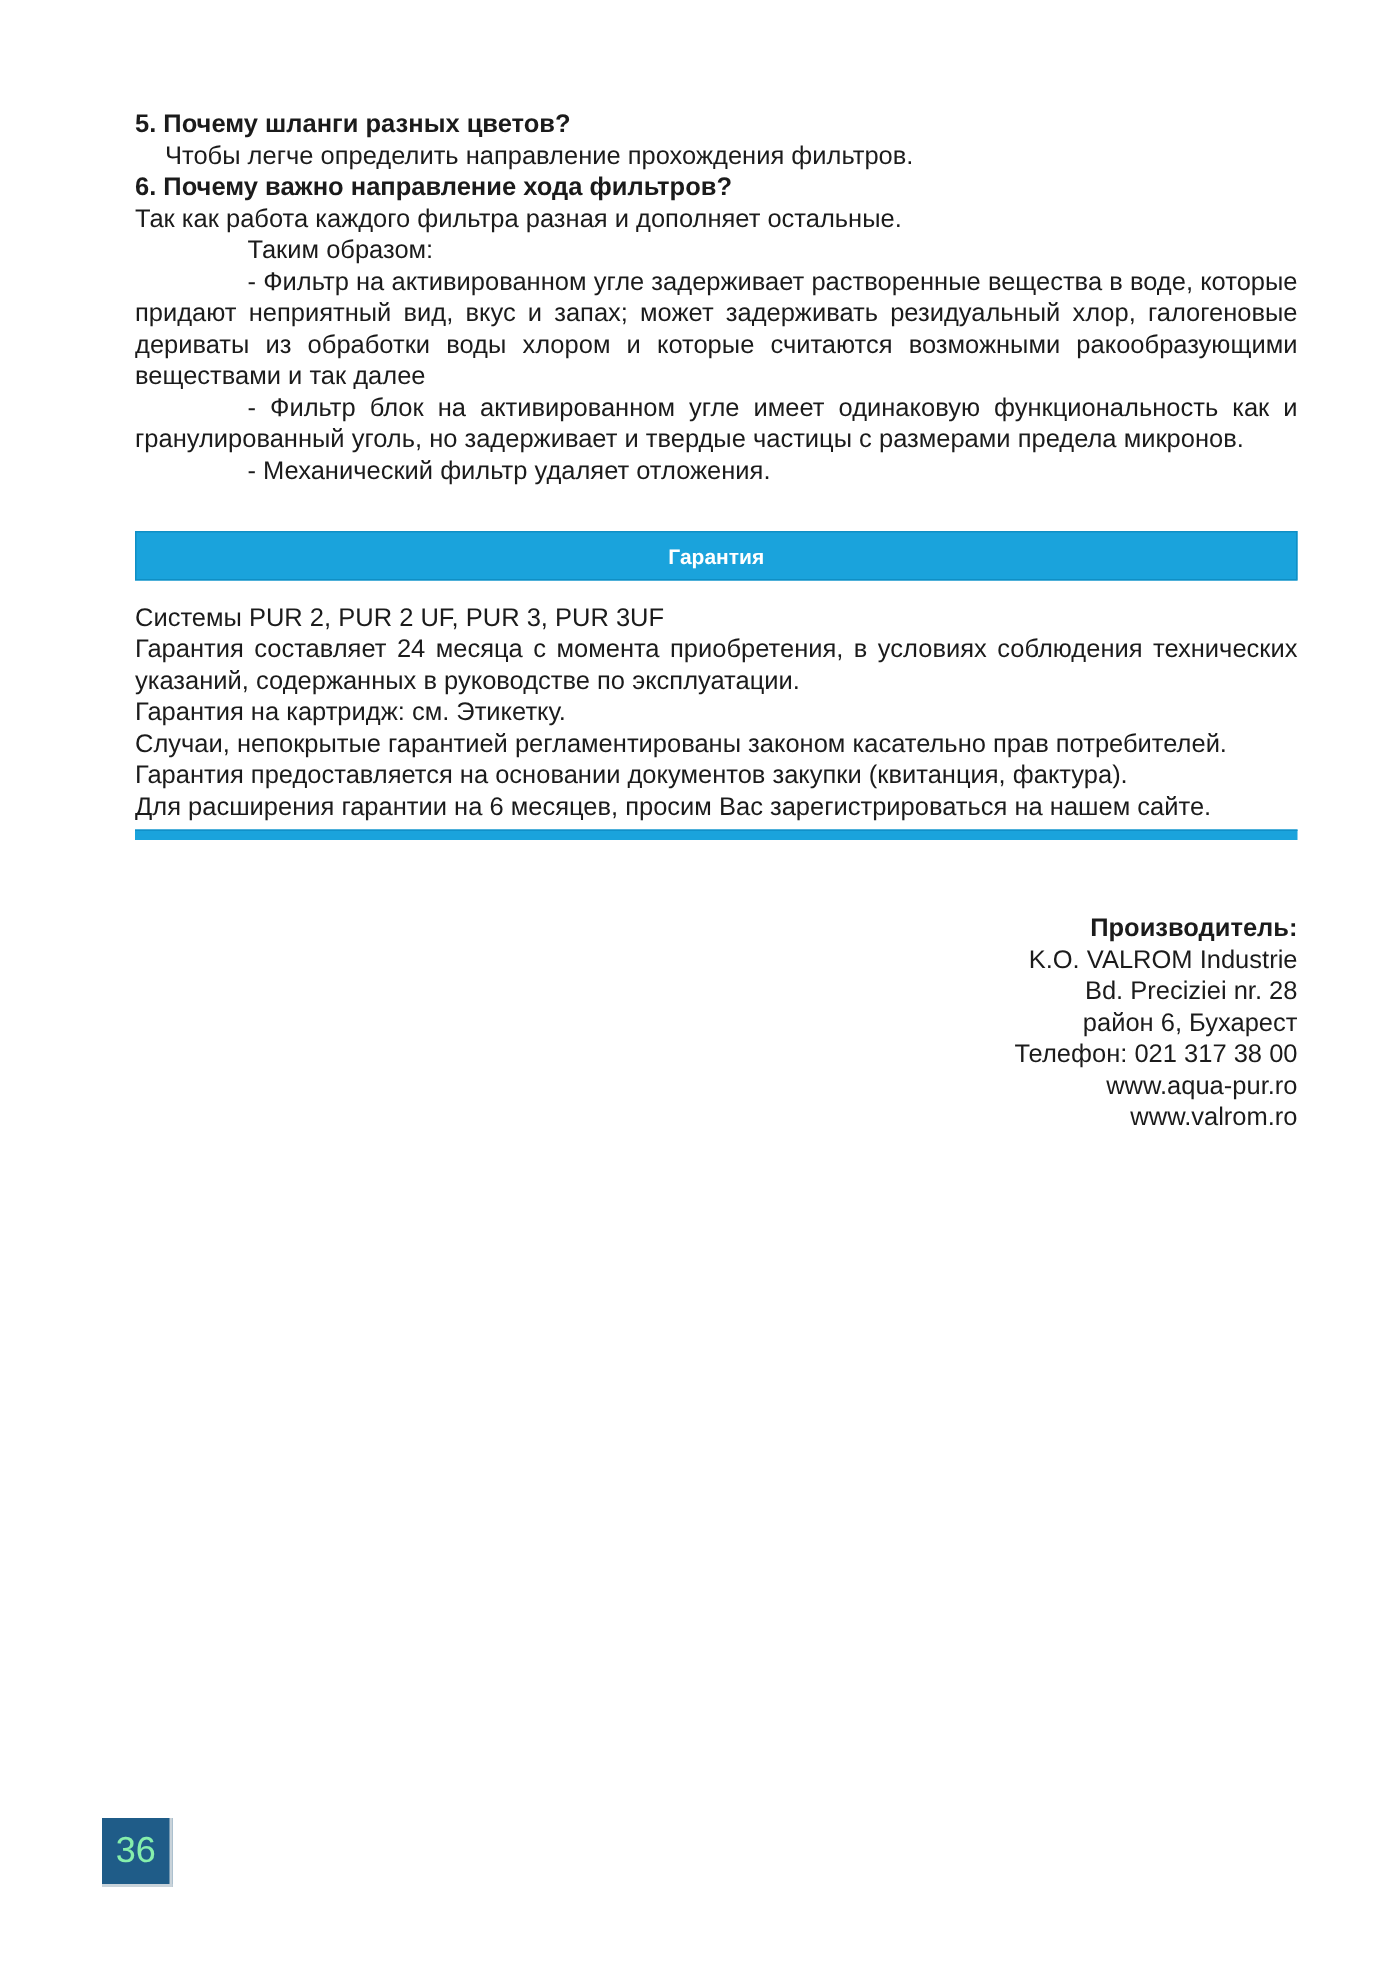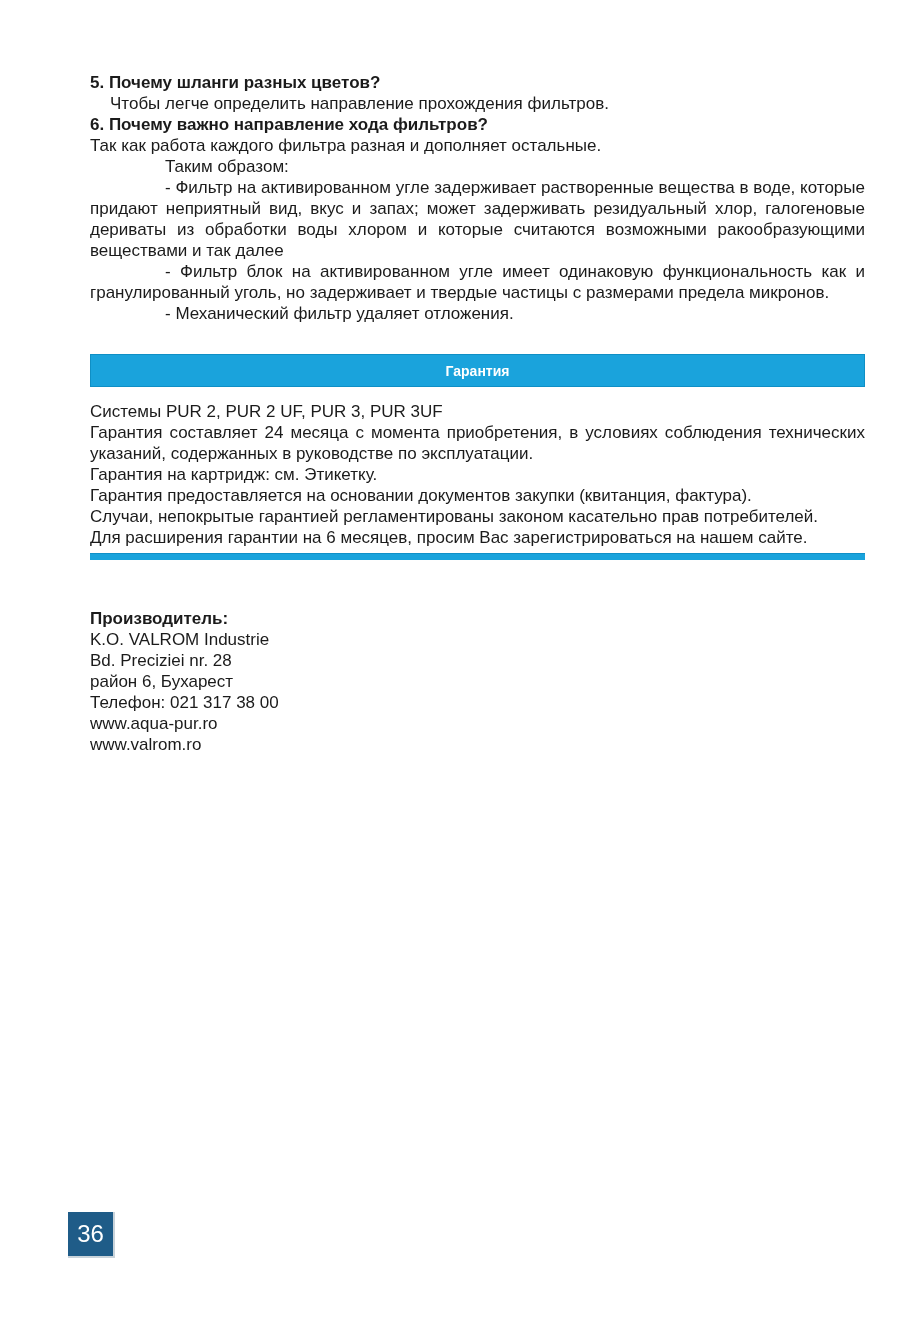--- a/index.html
+++ b/index.html
@@ -49,36 +49,36 @@
   .warranty-block { margin-top: 14px; }
   .divider {
     margin-top: 5px;
     height: 7px;
     background: #1aa3dc;
     border-top: 1px solid #1090c8;
     box-sizing: border-box;
   }
   .maker {
     margin-top: 48px;
-    text-align: left;
+    text-align: right;
   }
   .page-number {
     position: absolute;
     left: 68px;
     top: 1212px;
     width: 47px;
     height: 46px;
     background: #1f5c88;
     border-right: 2px solid #c9d3da;
     border-bottom: 2px solid #c9d3da;
     box-sizing: border-box;
     display: flex;
     align-items: center;
     justify-content: center;
-    color: #ffffff;
+    color: #86efac;
     font-size: 24px;
   }
 </style>
 </head>
 <body>
 
 <div class="page">
   <div class="content">
 
     <p class="t bold">5. Почему шланги разных цветов?</p>
@@ -91,22 +91,22 @@
     <p class="t indent75">- Механический фильтр удаляет отложения.</p>
 
     <div class="band">
       <span>Гарантия</span>
     </div>
 
     <div class="warranty-block">
       <p class="t">Системы PUR 2, PUR 2 UF, PUR 3, PUR 3UF</p>
       <p class="t just">Гарантия составляет 24 месяца с момента приобретения, в условиях соблюдения технических указаний, содержанных в руководстве по эксплуатации.</p>
       <p class="t">Гарантия на картридж: см. Этикетку.</p>
+      <p class="t">Случаи, непокрытые гарантией регламентированы законом касательно прав потребителей.</p>
       <p class="t"> Гарантия предоставляется на основании документов закупки (квитанция, фактура).</p>
-      <p class="t">Случаи, непокрытые гарантией регламентированы законом касательно прав потребителей.</p>
       <p class="t">Для расширения гарантии на 6 месяцев, просим Вас зарегистрироваться на нашем сайте.</p>
     </div>
 
     <div class="divider"></div>
 
     <div class="maker">
       <p class="t bold">Производитель:</p>
       <p class="t">K.O. VALROM Industrie</p>
       <p class="t">Bd. Preciziei nr. 28</p>
       <p class="t">район 6, Бухарест</p>

